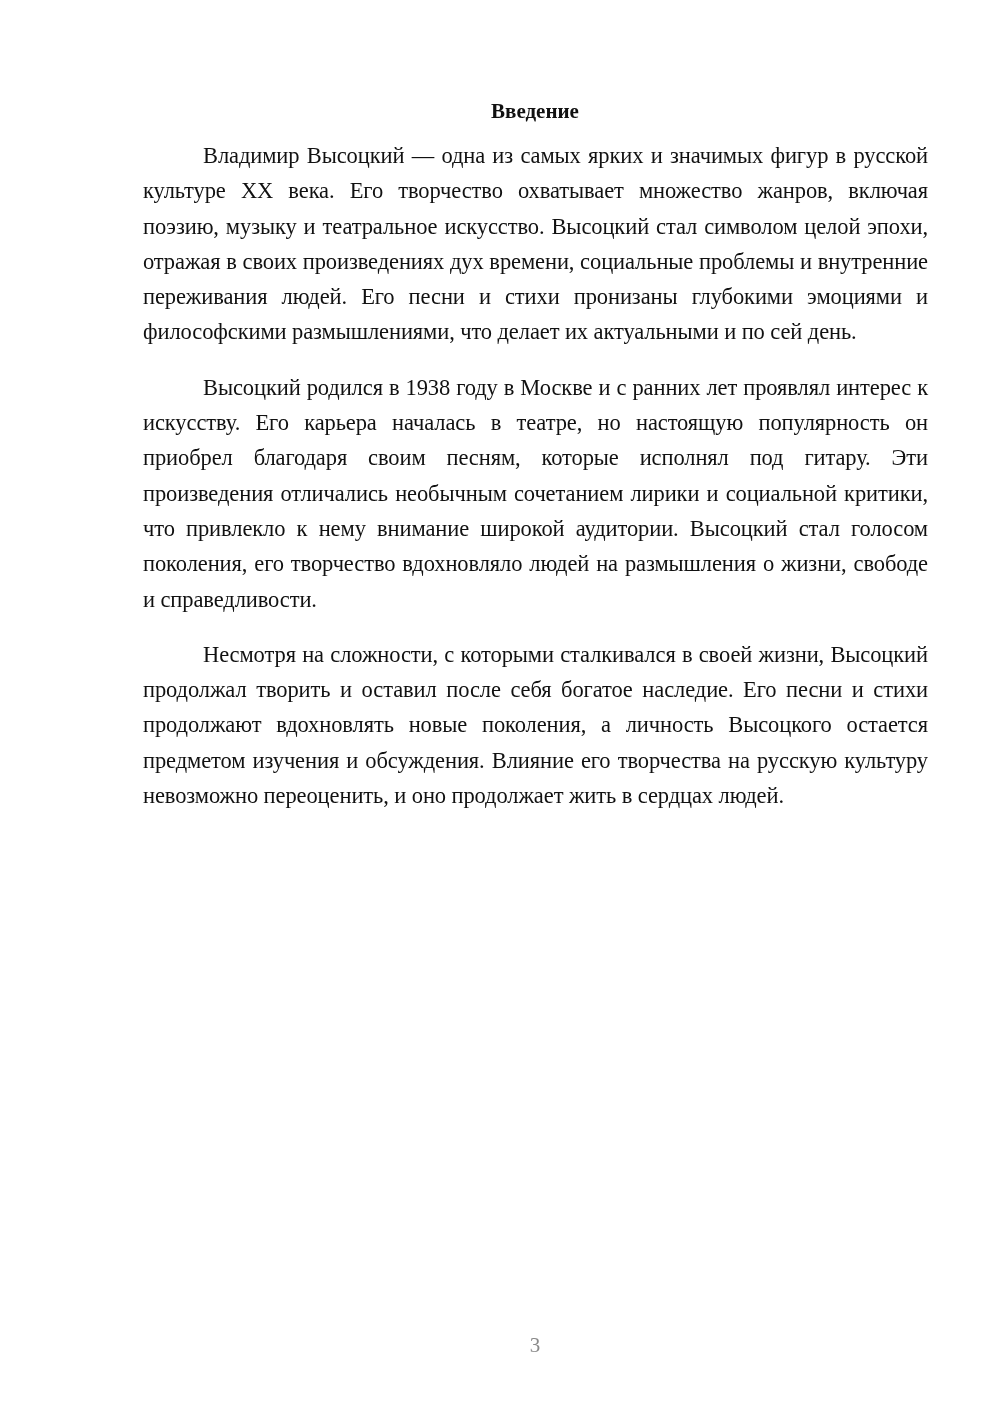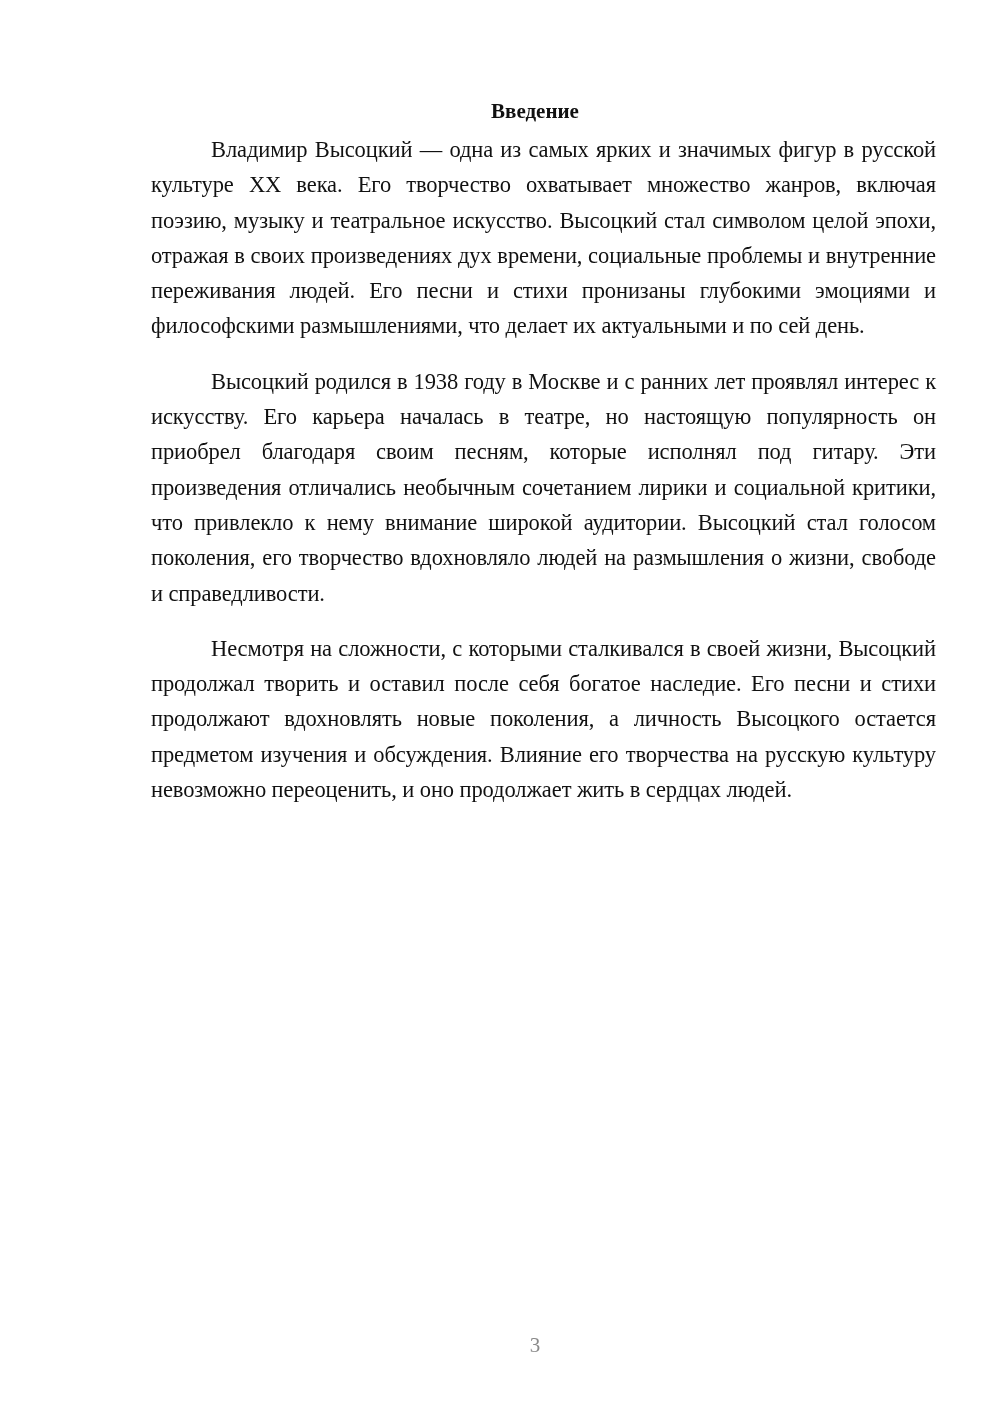--- a/index.html
+++ b/index.html
@@ -9,21 +9,21 @@
       background: #ffffff;
       font-family: "Liberation Serif", "DejaVu Serif", serif;
       color: #111111;
     }
     .title {
       position: absolute; top: 96px; left: 0; width: 1070px;
       text-align: center; font-weight: bold; font-size: 21px; line-height: 30px;
       color: #111;
     }
     .body {
-      position: absolute; left: 143px; width: 785px; top: 132px; margin-left: 8px;
+      position: absolute; left: 143px; width: 785px; top: 138px;
     }
     .para {
       margin: 0 0 20px 0;
       font-size: 22.5px; line-height: 35.3px;
       text-align: justify; text-indent: 60px;
       letter-spacing: -0.1px;
     }
     .page-number {
       position: absolute; top: 1333px; left: 0; width: 1070px;
       text-align: center; font-size: 21px; color: #8a8a8a;

